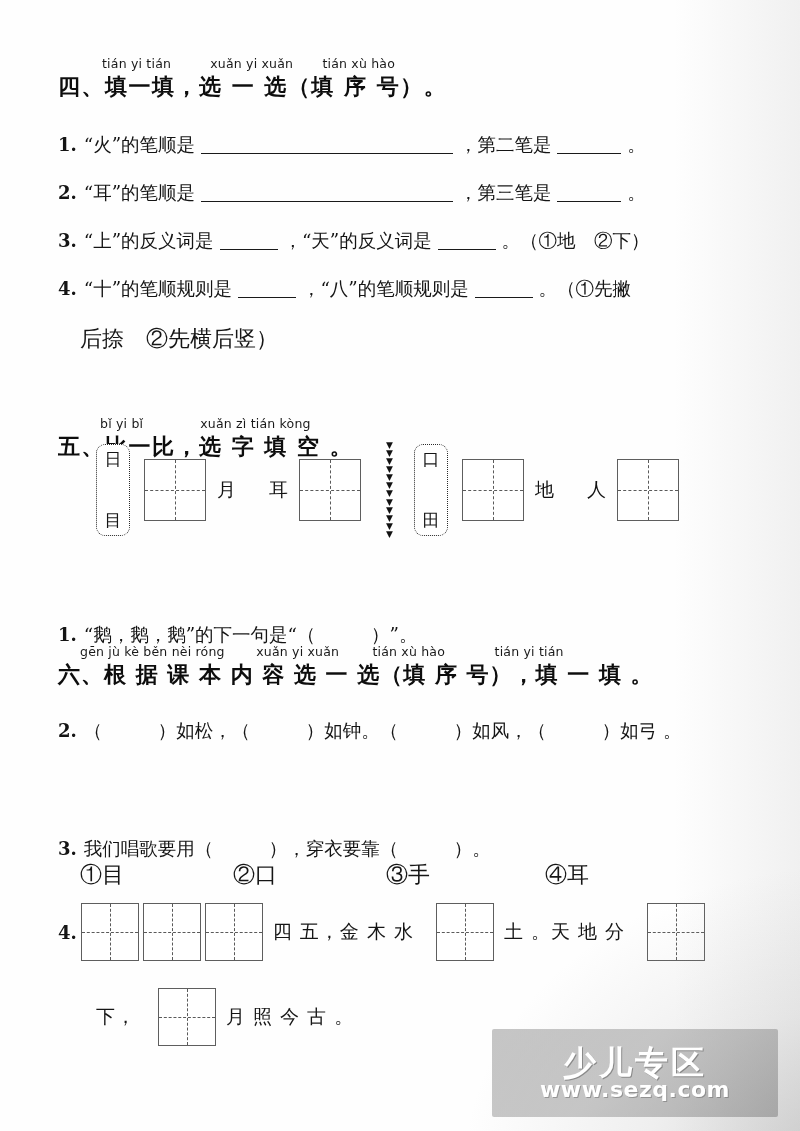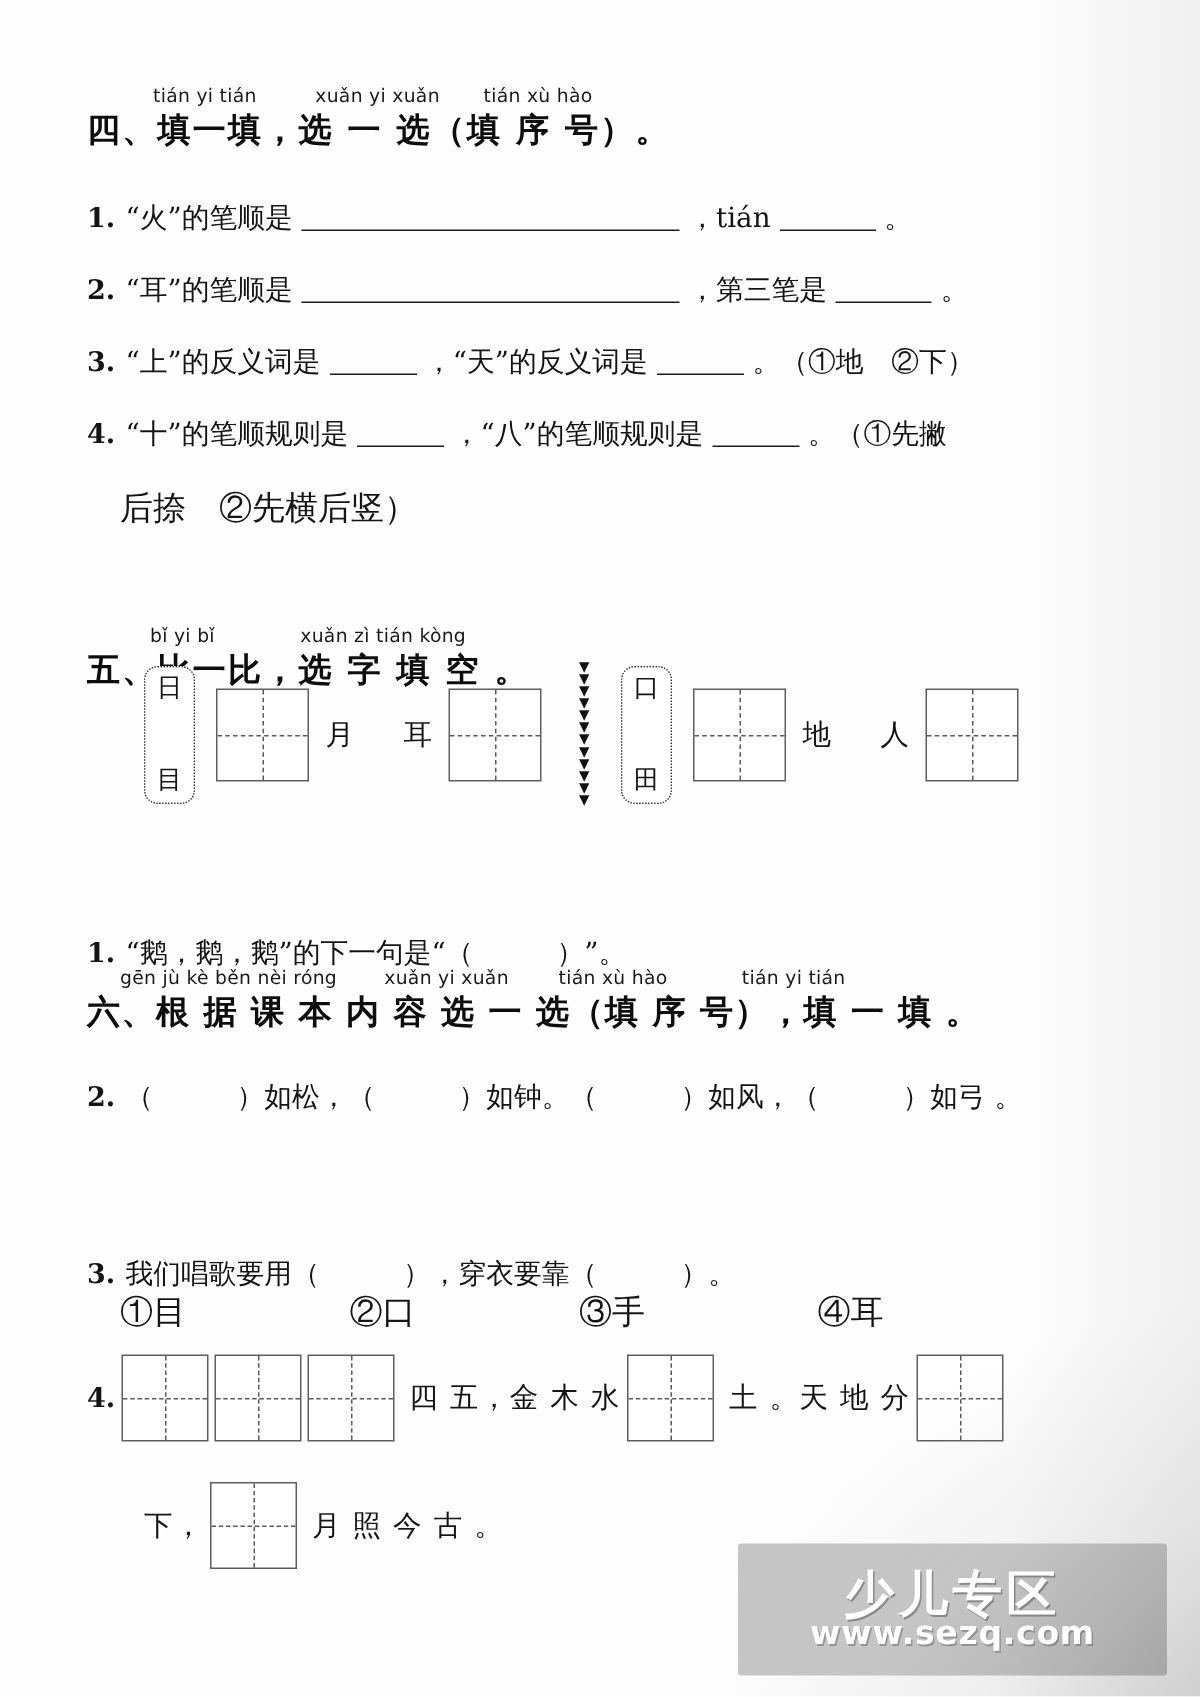--- a/index.html
+++ b/index.html
@@ -171,21 +171,21 @@
   .v-divider i { font-style: normal; display: block; }
 
   
   .row-mix {
     position: absolute;
     display: flex;
     align-items: center;
     white-space: nowrap;
     font-size: 19px;
   }
-  .row-mix .txt { margin: 0 4px; letter-spacing: 1px; }
+  .row-mix .txt { margin: 0 22px; letter-spacing: 1px; }
 
   
   .watermark {
     position: absolute;
     right: 22px;
     bottom: 14px;
     width: 286px;
     height: 88px;
     background: linear-gradient(135deg, rgba(150,150,150,0.55) 0%, rgba(168,168,168,0.62) 45%, rgba(120,120,120,0.5) 100%);
     display: flex;
@@ -225,21 +225,21 @@
       <span style="width:108px;">xuǎn  yi  xuǎn</span>
       <span>tián  xù  hào</span>
     </div>
     <div class="heading-text">四、填一填，选 一 选（填 序 号）。</div>
   </div>
 
   <div class="q" style="top:132px;">
     <span class="qnum">1.</span>
     <span>“火”的笔顺是</span>
     <span class="blank blank-long"></span>
-    <span>，tián</span>
+    <span>，第二笔是</span>
     <span class="blank blank-mid"></span>
     <span>。</span>
   </div>
 
   <div class="q" style="top:180px;">
     <span class="qnum">2.</span>
     <span>“耳”的笔顺是</span>
     <span class="blank blank-long"></span>
     <span>，第三笔是</span>
     <span class="blank blank-mid"></span>

